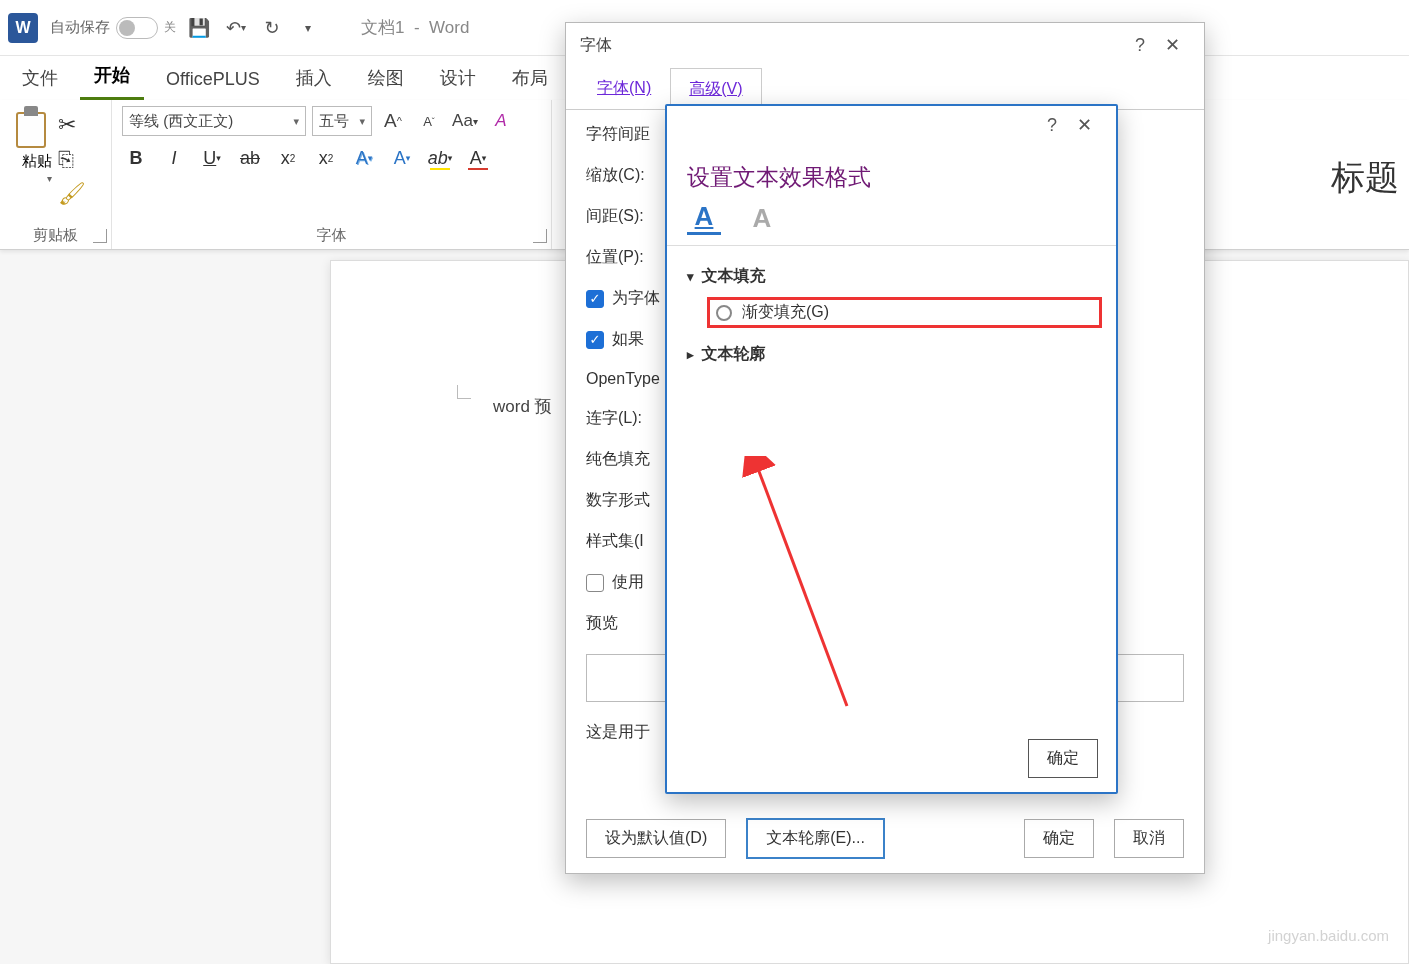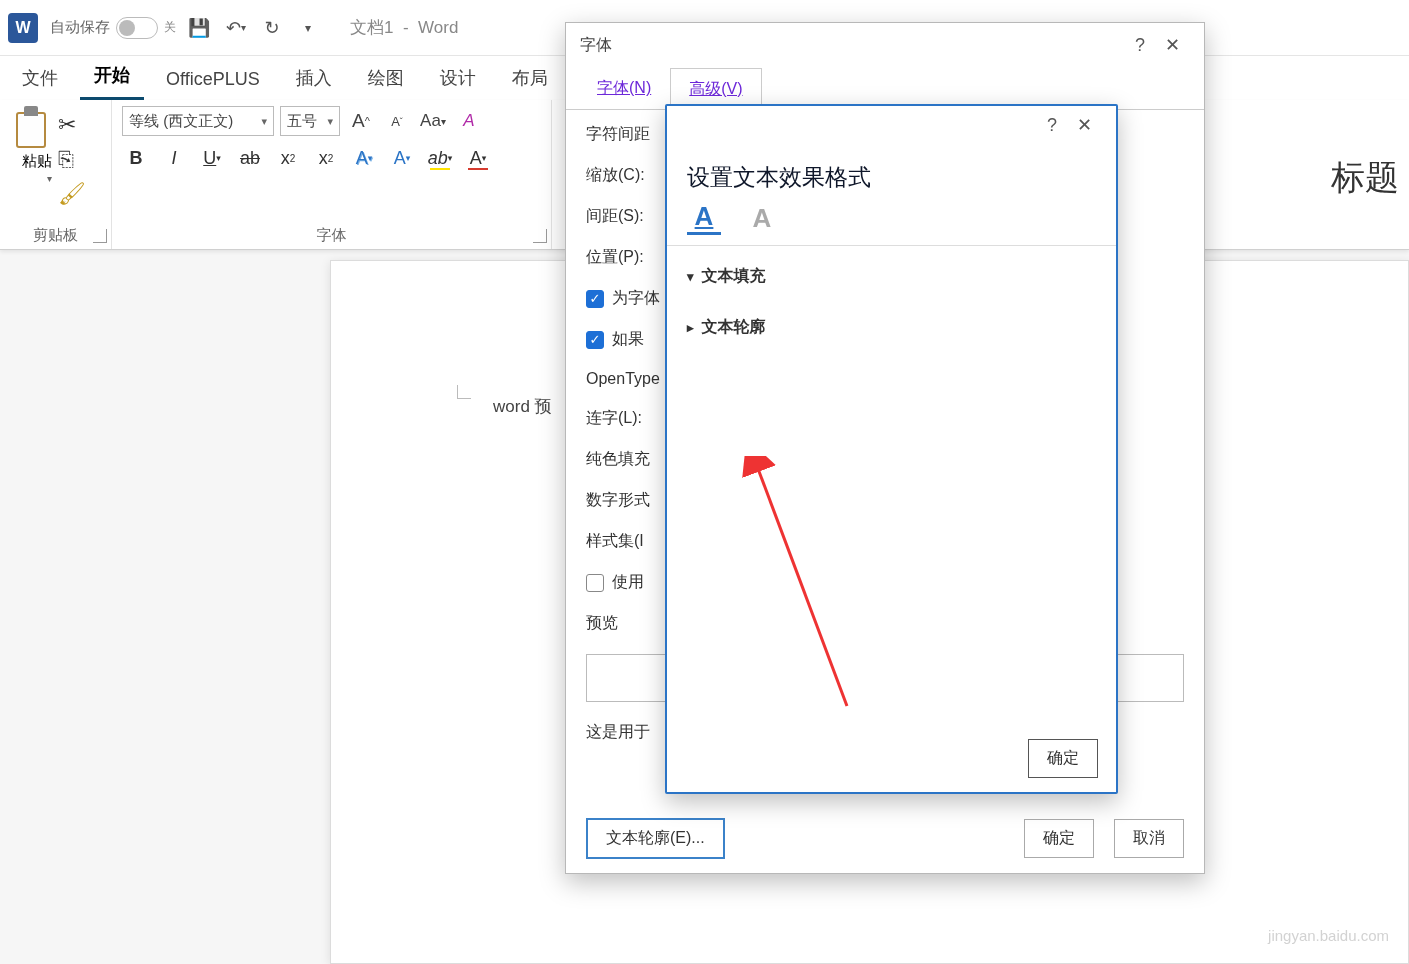--- a/index.html
+++ b/index.html
@@ -6,26 +6,26 @@
 body{background:#f6f6f6;width:1409px;height:964px;overflow:hidden;position:relative;}
 
 
 .titlebar{height:56px;background:#fff;display:flex;align-items:center;padding:0 8px;gap:12px;border-bottom:1px solid #e5e5e5;}
 .word-icon{width:30px;height:30px;background:#2b579a;border-radius:4px;display:flex;align-items:center;justify-content:center;color:#fff;font-weight:bold;font-size:16px;}
 .autosave{display:flex;align-items:center;gap:6px;color:#666;font-size:15px;}
 .toggle{width:42px;height:22px;border:1px solid #bbb;border-radius:11px;position:relative;background:#fff;}
 .toggle::before{content:"";position:absolute;width:16px;height:16px;background:#bbb;border-radius:50%;left:2px;top:2px;}
 .toggle-label{font-size:12px;color:#888;}
 .qat-icon{width:24px;height:24px;display:flex;align-items:center;justify-content:center;color:#555;font-size:18px;}
-.doc-title{color:#888;font-size:17px;margin-left:18px;}
+.doc-title{color:#888;font-size:17px;margin-left:29px;}
 
 
 .ribbon-tabs{height:44px;background:#fff;display:flex;align-items:flex-end;padding:0 8px;gap:8px;}
 .rtab{padding:8px 14px 10px;font-size:18px;color:#444;cursor:pointer;}
-.rtab.active{color:#000;font-weight:600;border-bottom:3px solid #0c4a6e;}
+.rtab.active{color:#000;font-weight:600;border-bottom:3px solid #4d7c0f;}
 
 
 .ribbon{height:150px;background:#fff;border-bottom:1px solid #d0d0d0;display:flex;box-shadow:0 2px 4px rgba(0,0,0,.08);}
 .group{border-right:1px solid #e3e3e3;padding:6px 10px 4px;display:flex;flex-direction:column;position:relative;}
 .group-label{text-align:center;font-size:15px;color:#666;margin-top:auto;padding-top:2px;}
 .dlg-launcher{position:absolute;right:4px;bottom:6px;width:14px;height:14px;border:1px solid #999;border-top:none;border-left:none;}
 .clip-col{display:flex;flex-direction:column;align-items:flex-end;gap:2px;}
 .paste-icn{width:42px;height:44px;position:relative;}
 .paste-icn .board{position:absolute;left:6px;top:6px;width:30px;height:36px;border:2px solid #b58a3f;border-radius:3px;background:#fefefe;}
 .paste-icn .clip{position:absolute;left:14px;top:0;width:14px;height:10px;background:#888;border-radius:2px 2px 0 0;}
@@ -67,21 +67,21 @@
 .fd-label{min-width:84px;}
 .cb{width:18px;height:18px;border:1px solid #888;border-radius:3px;display:inline-flex;align-items:center;justify-content:center;}
 .cb.checked{background:#1d6fd6;border-color:#1d6fd6;color:#fff;font-size:13px;}
 .fd-preview{border:1px solid #bbb;height:48px;}
 .fd-footer{position:absolute;bottom:14px;left:0;right:0;display:flex;gap:20px;padding:0 20px;align-items:center;}
 .btn{border:1px solid #aaa;background:#fff;padding:8px 18px;font-size:16px;color:#333;}
 .btn.hl{border:2px solid #3b82c9;}
 
 
 #fx-dlg{left:665px;top:104px;width:453px;height:690px;border:2px solid #2b74c6;border-radius:2px;}
-.fx-title{font-size:23px;color:#0f172a;padding:18px 20px 8px;}
+.fx-title{font-size:23px;color:#701a75;padding:18px 20px 8px;}
 .fx-icons{display:flex;gap:24px;padding:0 20px 10px;border-bottom:1px solid #ddd;}
 .aicon{width:34px;height:34px;display:flex;align-items:center;justify-content:center;font-size:26px;font-weight:bold;}
 .aicon.fill{color:#2b74c6;border-bottom:3px solid #2b74c6;}
 .aicon.outline{color:#aaa;}
 .fx-body{padding:12px 20px;}
 .fx-section{display:flex;align-items:center;gap:8px;font-size:16px;font-weight:bold;color:#333;padding:8px 0;}
 .chev{font-size:13px;}
 .radio-list{padding:4px 0 10px 26px;display:flex;flex-direction:column;gap:12px;}
 .radio-row{display:flex;align-items:center;gap:10px;font-size:16px;color:#333;}
 .radio{width:16px;height:16px;border:2px solid #888;border-radius:50%;display:inline-flex;align-items:center;justify-content:center;}
@@ -141,21 +141,21 @@
         <div class="copy-icn">⎘</div>
         <div class="brush-icn">🖌</div>
       </div>
     </div>
     <div class="group-label">剪贴板</div>
     <div class="dlg-launcher"></div>
   </div>
 
   <div class="group" style="width:440px">
     <div class="font-row1">
-      <div class="combo" style="width:152px">
+      <div class="combo" style="width:184px">
         <span>等线 (西文正文)</span>
           <span class="dd">▾</span>
       </div>
       <div class="combo" style="width:60px">
         <span>五号</span>
           <span class="dd">▾</span>
       </div>
       <div class="font-btn grow">A<sup style="font-size:11px">^</sup></div>
       <div class="font-btn shrink">A<sup style="font-size:9px">ˇ</sup></div>
       <div class="font-btn">
@@ -250,20 +250,21 @@
       </div>
     <div class="fd-row">
         <span class="cb"></span>
         <span>使用</span>
       </div>
     <div>预览</div>
     <div class="fd-preview"></div>
     <div>这是用于</div>
   </div>
   <div class="fd-footer">
+    <button class="btn">设为默认值(D)</button>
     <button class="btn hl">文本轮廓(E)...</button>
     <span style="flex:1"></span>
     <button class="btn">确定</button>
     <button class="btn">取消</button>
   </div>
 </div>
 
 <div id="fx-dlg" class="dlg">
   <div class="dlg-title" style="justify-content:flex-end;height:38px">
     <span class="dlg-help">?</span>
@@ -275,20 +276,24 @@
         <u>A</u>
       </div>
     <div class="aicon outline">A</div>
   </div>
   <div class="fx-body">
     <div class="fx-section">
       <span class="chev">▾</span>
       <span>文本填充</span>
     </div>
     <div class="radio-list">
+      <div class="radio-row redbox">
+        <span class="radio"></span>
+        <span>渐变填充(G)</span>
+      </div>
     </div>
     <div class="fx-section">
       <span class="chev">▸</span>
       <span>文本轮廓</span>
     </div>
   </div>
   <div class="fx-footer">
     <button class="btn" style="border:1.5px solid #555">确定</button>
   </div>
   <svg class="arrow-svg" style="left:70px;top:350px" width="120" height="260">

